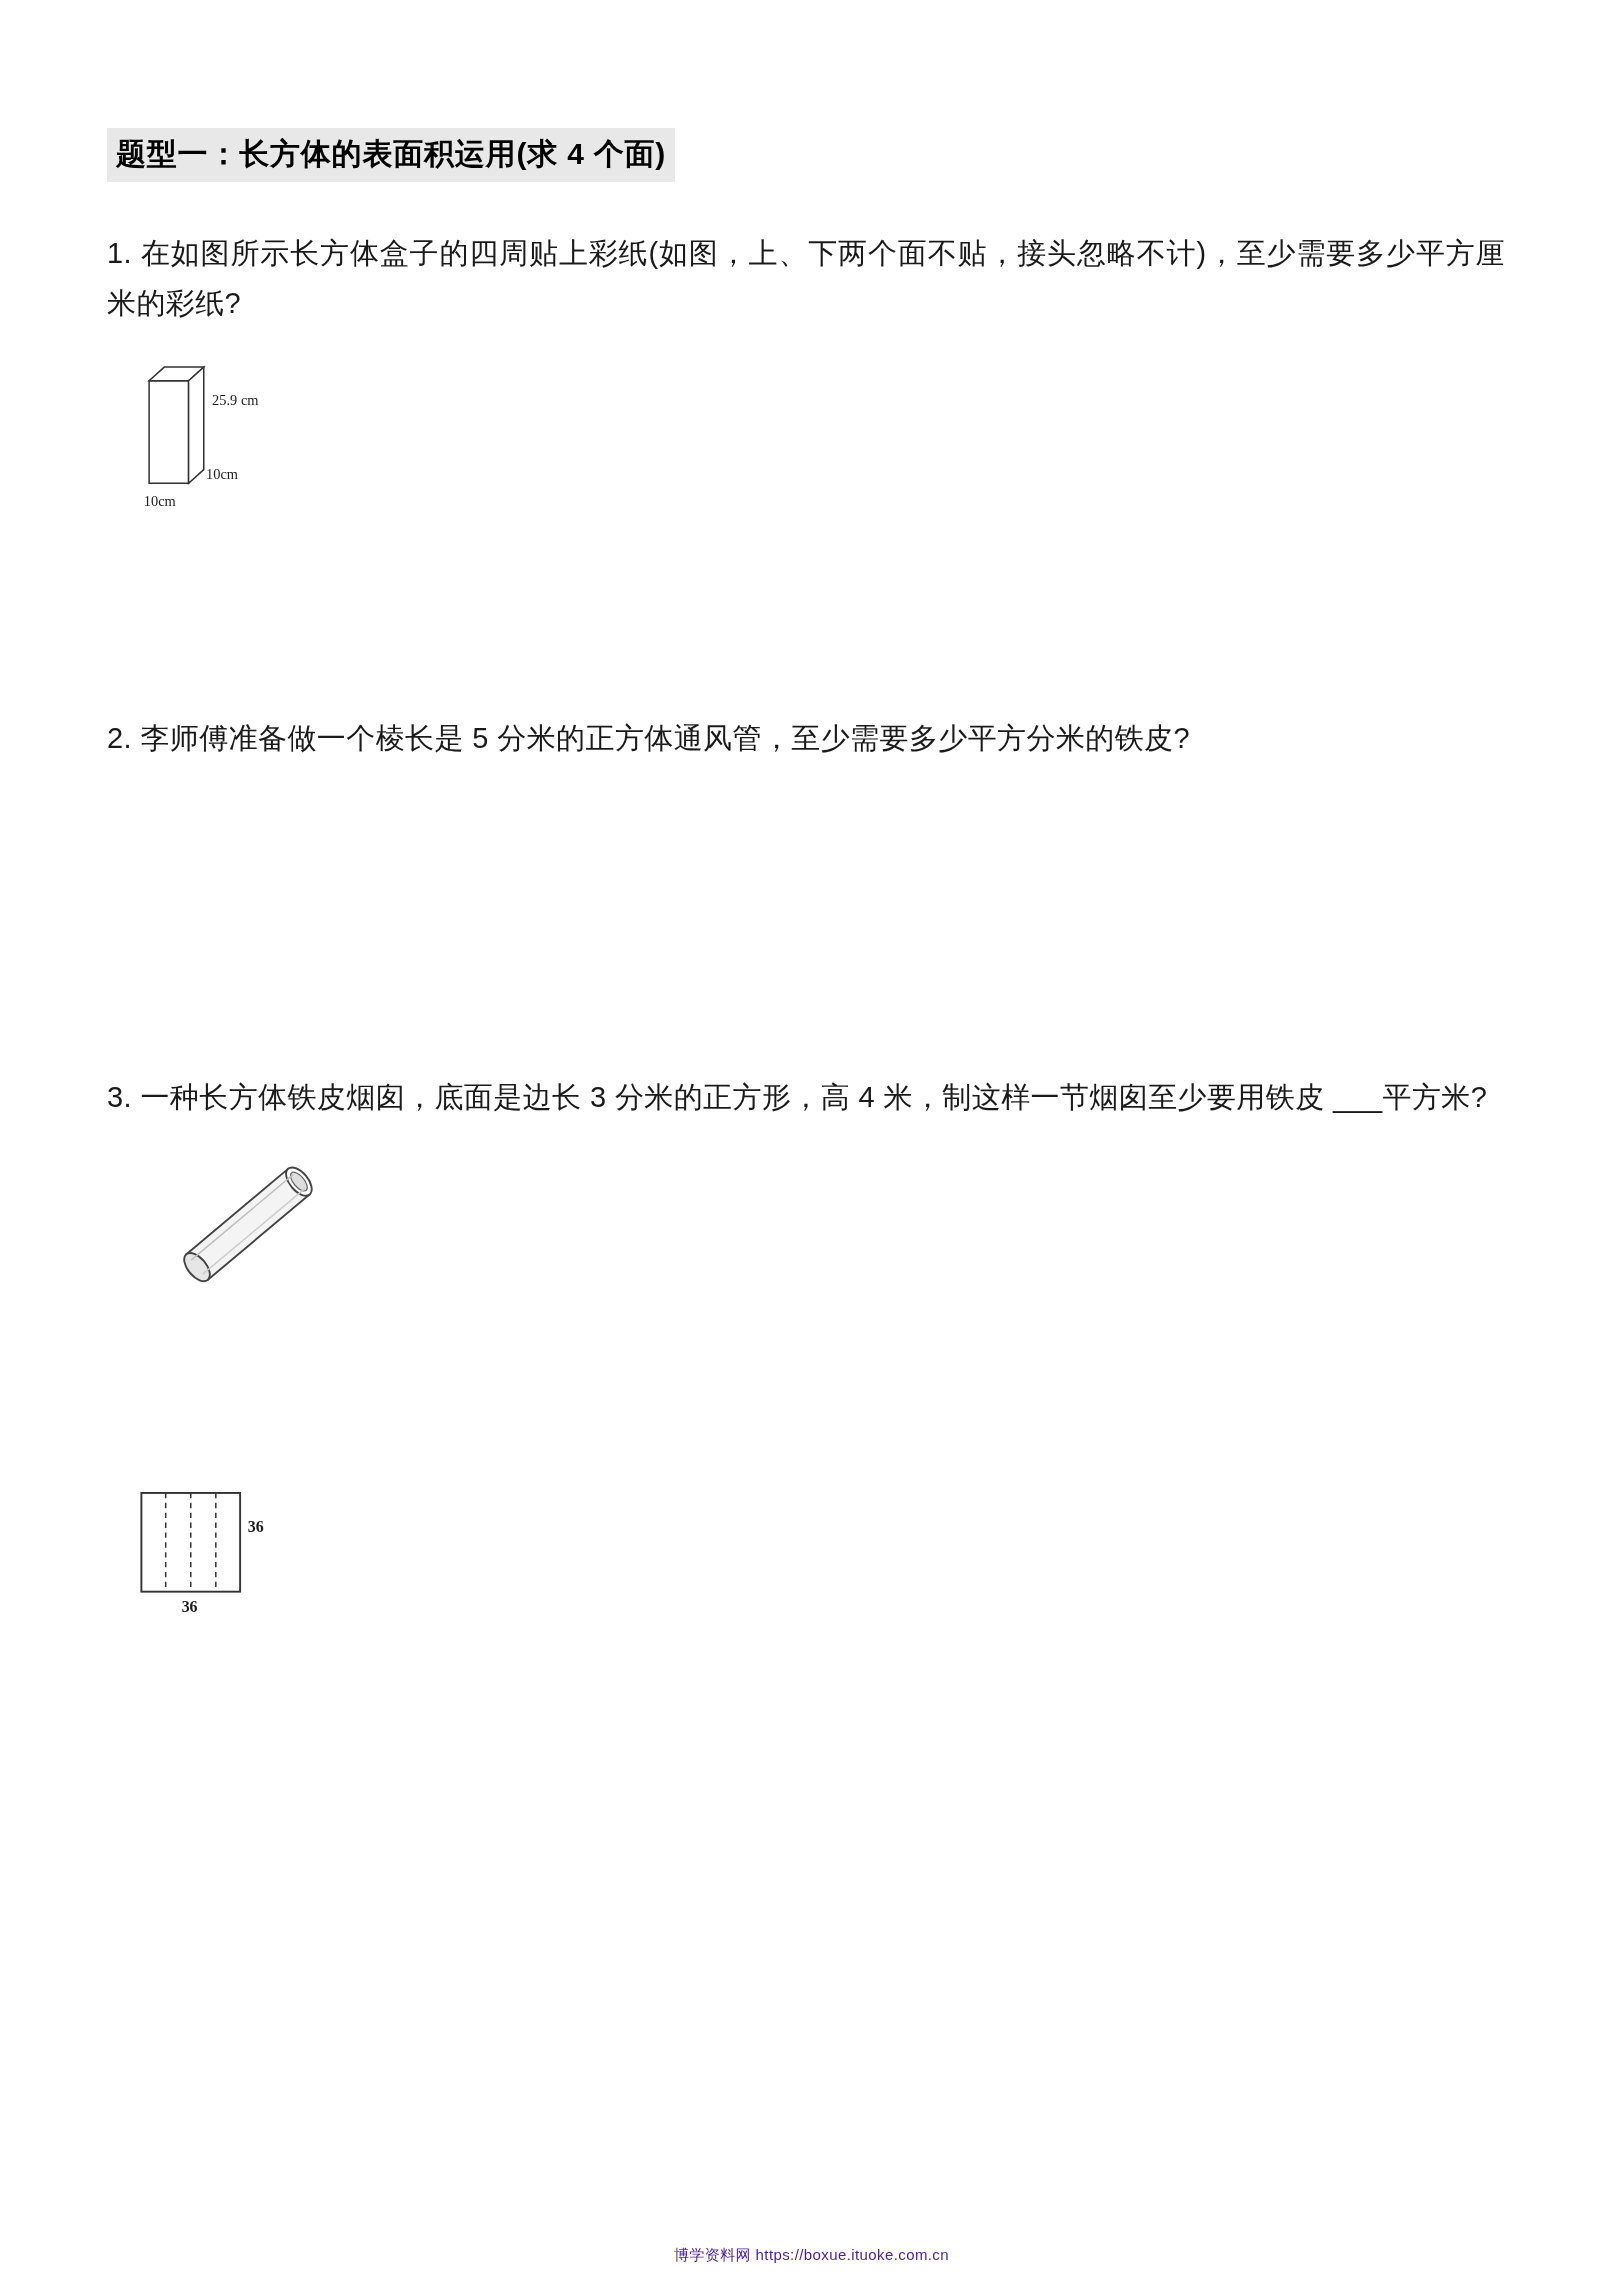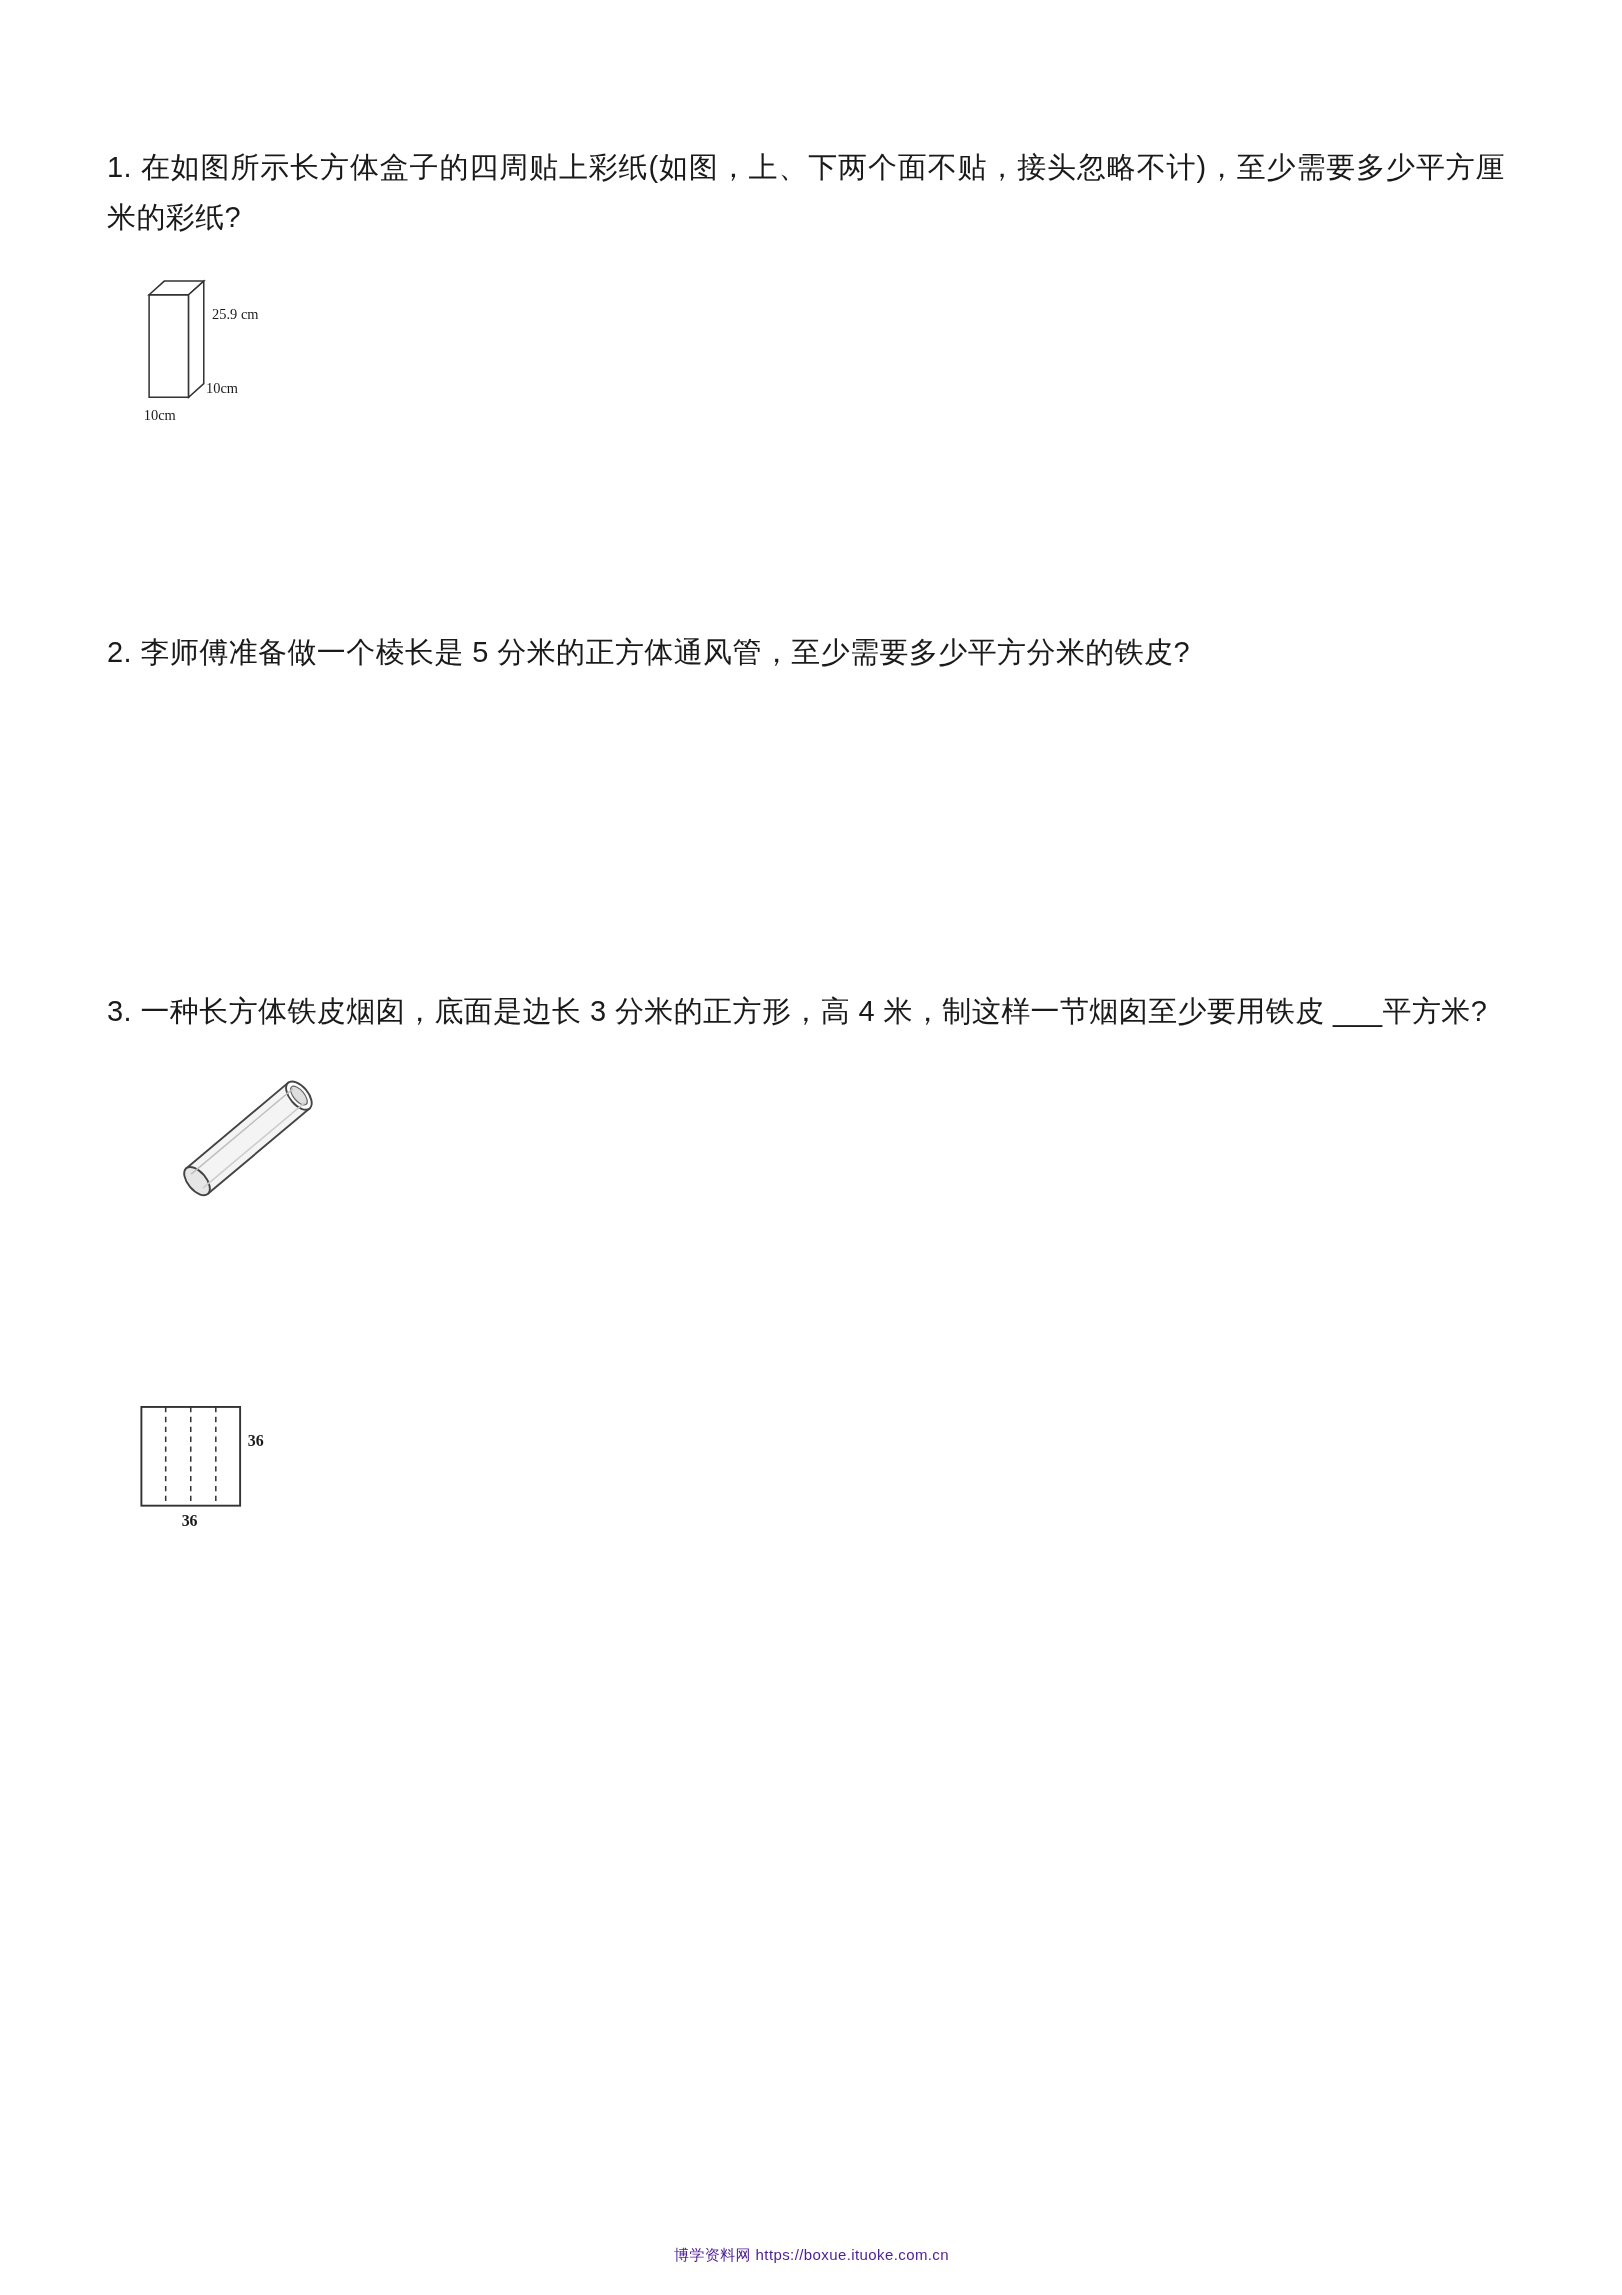--- a/index.html
+++ b/index.html
@@ -83,20 +83,23 @@
     letter-spacing: 0.4px;
   }
   .footer-mark .wm-label { color: #4c1d95; }
 </style>
 </head>
 <body>
 
 <div class="page">
 
 
+  <div>
+    <span class="section-heading">题型一：长方体的表面积运用(求 4 个面)</span>
+  </div>
 
   <div class="q-block">
     <p class="question">1. 在如图所示长方体盒子的四周贴上彩纸(如图，上、下两个面不贴，接头忽略不计)，至少需要多少平方厘米的彩纸?</p>
     <div class="figure fig1">
       <svg width="228" height="167" viewBox="0 0 300 220">
 
         <rect x="25" y="30" width="52" height="135" fill="#ffffff" stroke="#333" stroke-width="2"></rect>
 
         <polygon points="25,30 45,12 97,12 77,30" fill="#ffffff" stroke="#333" stroke-width="2"></polygon>
 

